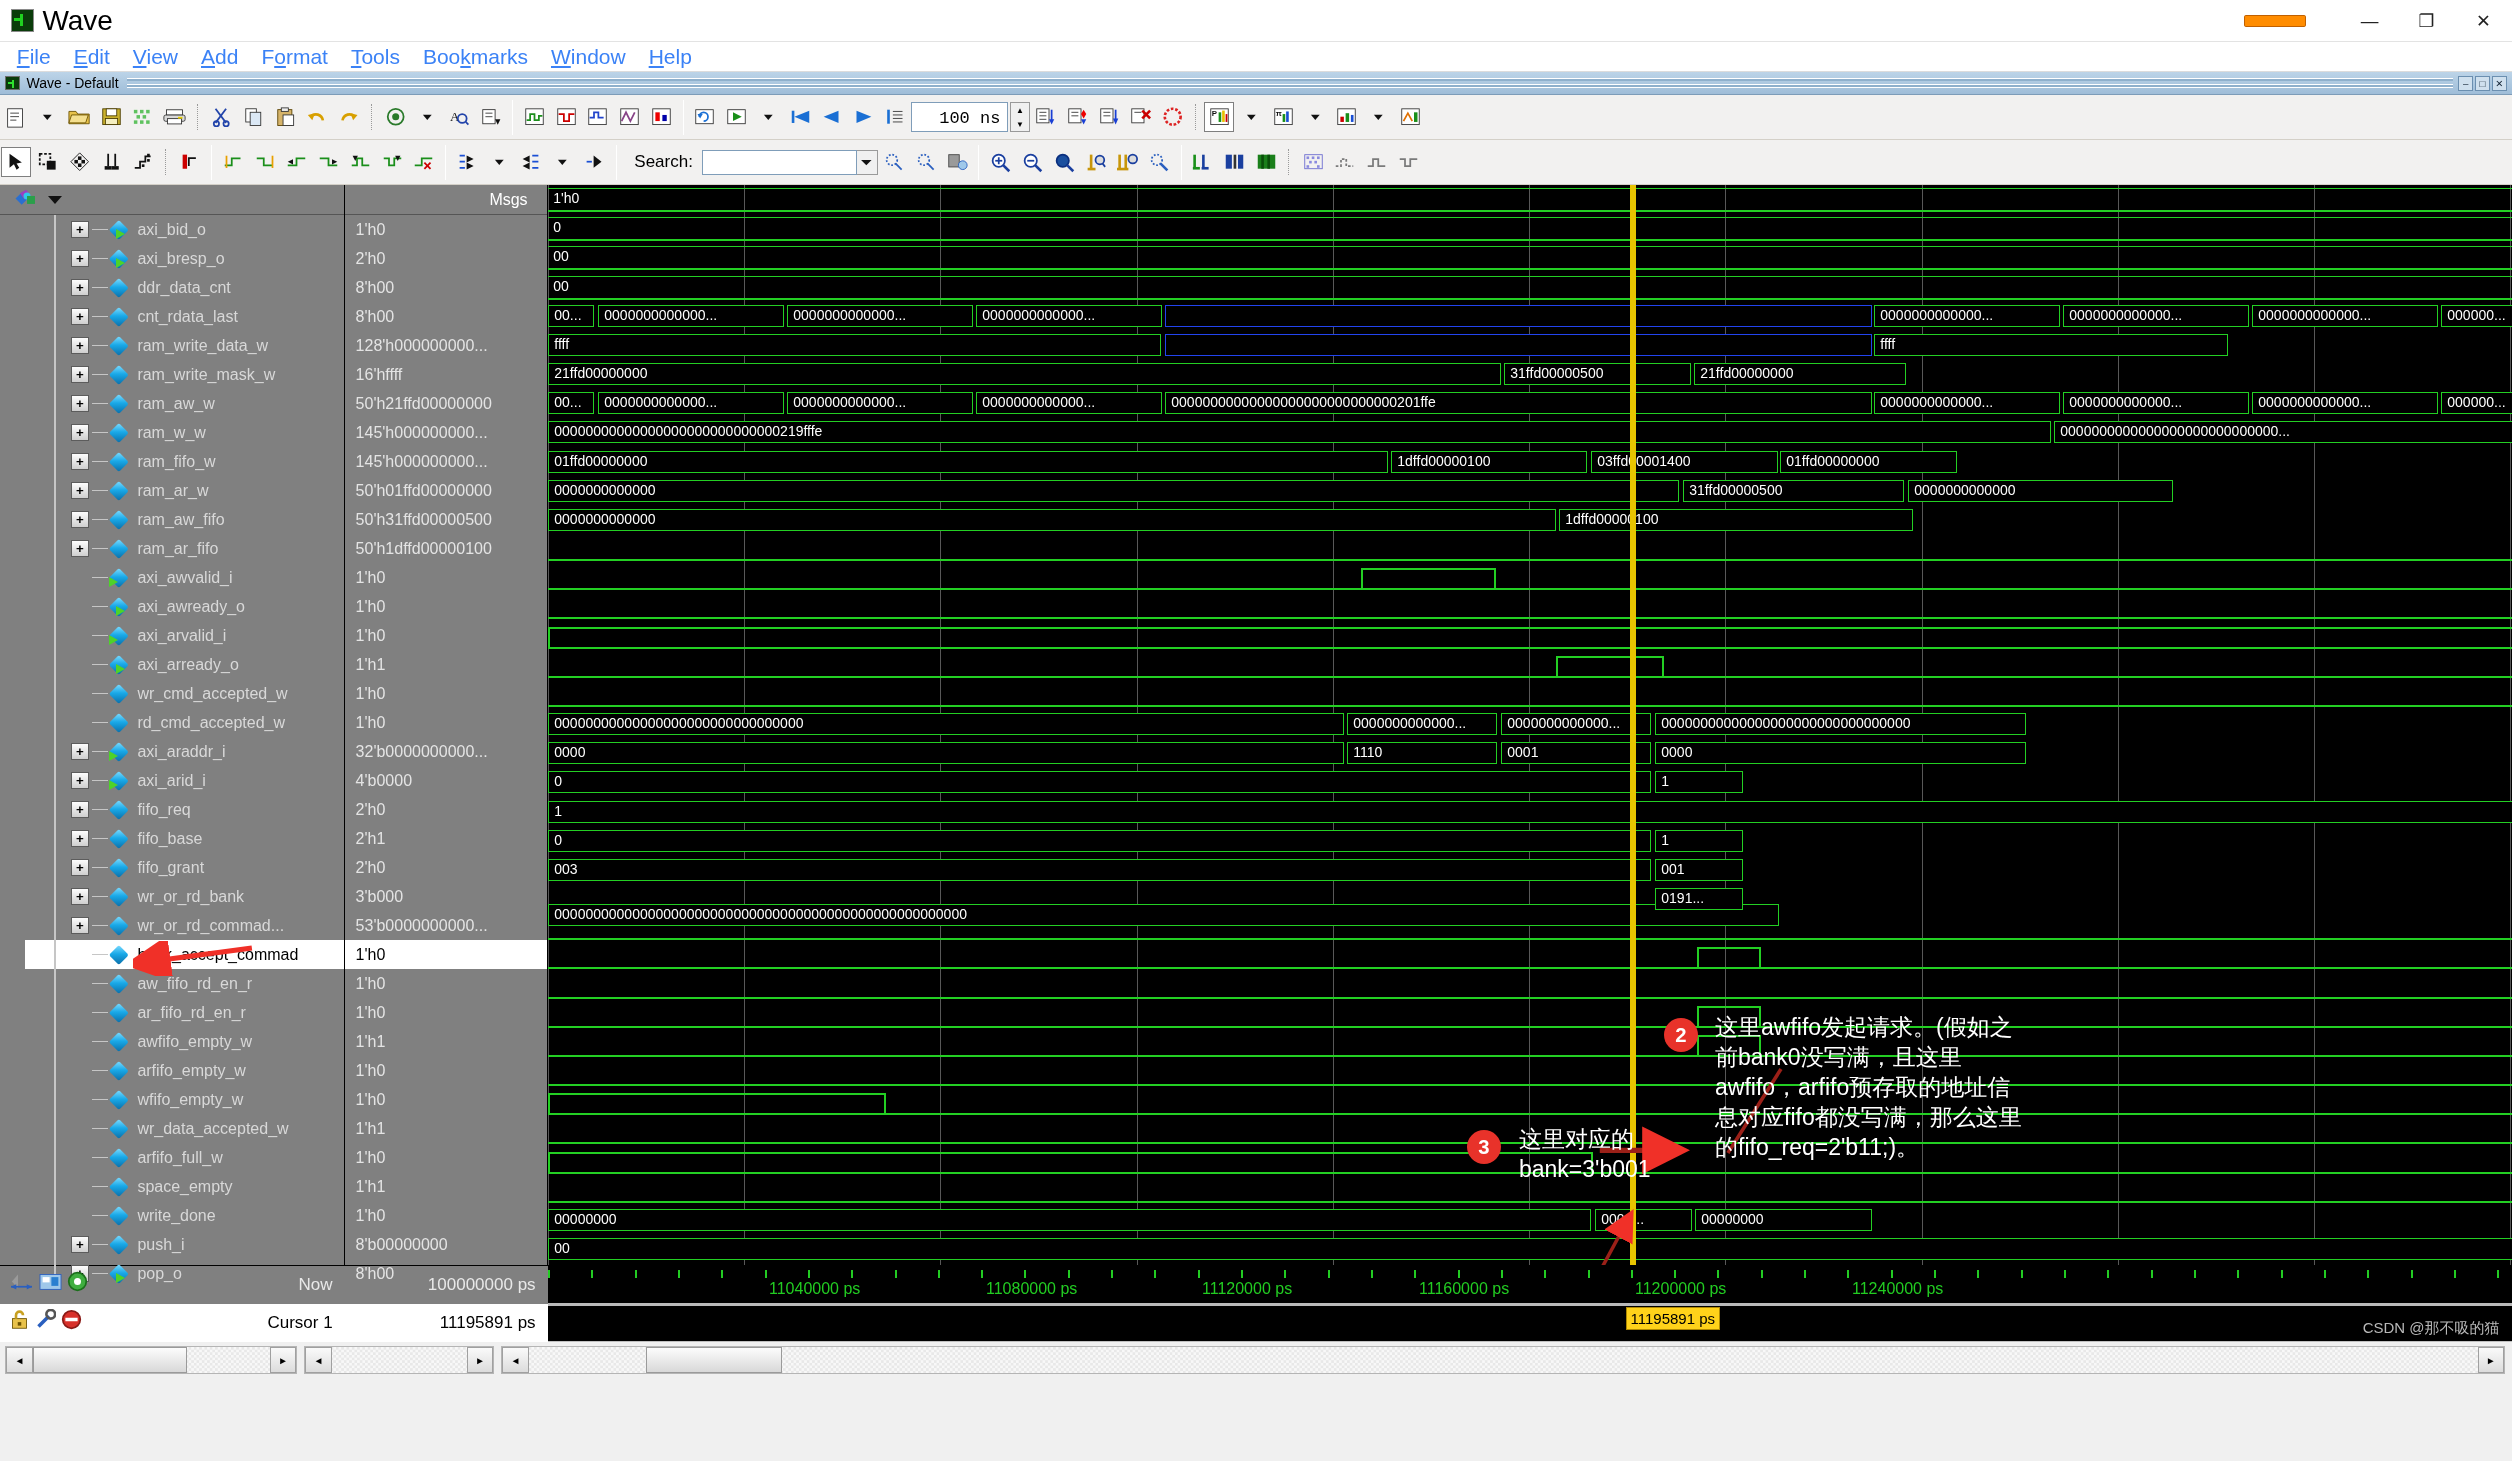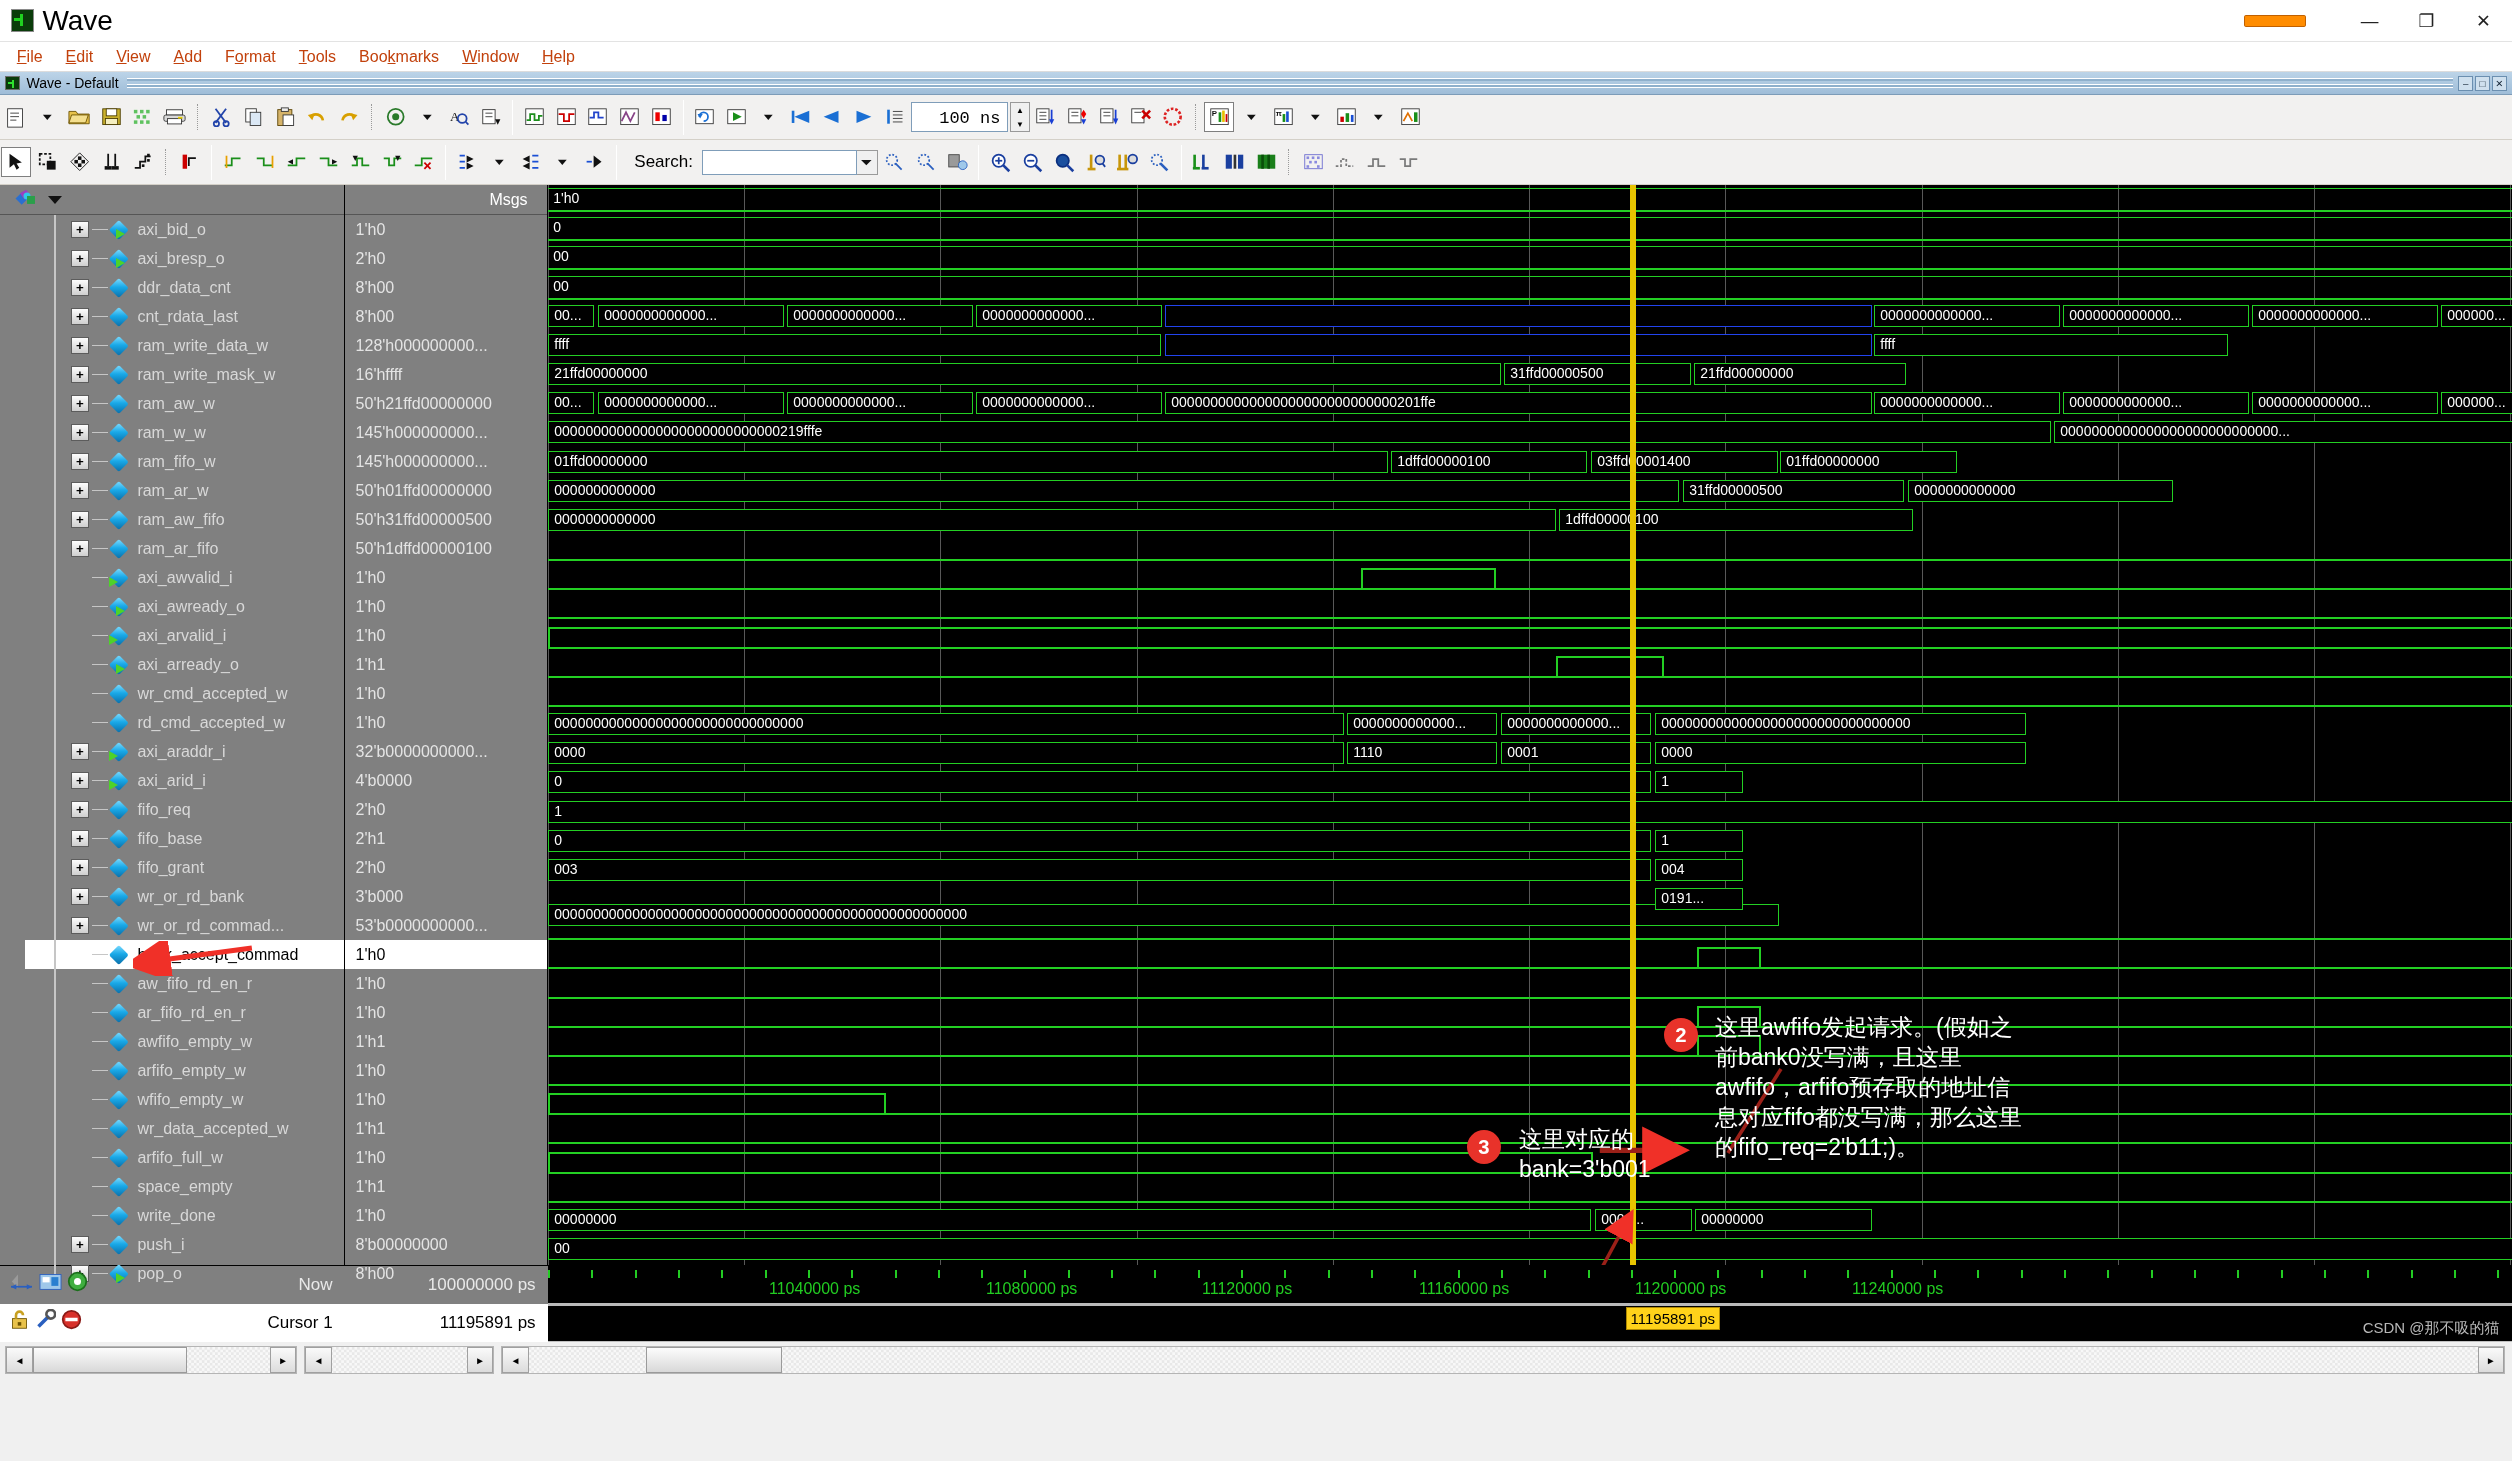--- a/index.html
+++ b/index.html
@@ -23,21 +23,21 @@
   }
   .app-icon:before{content:"";position:absolute;left:2.7px;top:8px;width:7px;height:2.7px;background:#20d020;}
   .app-icon:after{content:"";position:absolute;left:8.8px;top:3.5px;width:2.7px;height:12.4px;background:#20d020;}
   .title-text{font-size:28px;color:#000;font-family:"Liberation Sans",sans-serif;}
   .win-btns{position:absolute;right:0;top:0;height:42px;display:flex;align-items:center;}
   .win-btn{width:57px;height:42px;display:flex;align-items:center;justify-content:center;font-size:17.7px;color:#222;}
   .orange-pill{width:62px;height:12.4px;background:#ff8c00;border:0.9px solid #c06000;margin-right:35px;border-radius:1.8px;}
 
   
   .menubar{height:30px;background:#ffffff;display:flex;align-items:center;padding-left:5.3px;border-bottom:0.9px solid #dcdcdc;}
-  .menu-item{padding:2.7px 11.5px;font-size:16px;color:#c2410c;cursor:default;}
+  .menu-item{padding:2.7px 11.5px;font-size:21px;color:#3b82f6;cursor:default;}
   .menu-item u{text-decoration:underline;}
 
   
   .docbar{height:23px;background:linear-gradient(#bcd4e8,#9fbdd8);display:flex;align-items:center;border-bottom:0.9px solid #7d9cb8;position:relative;}
   .docbar .mini-icon{width:15px;height:14px;margin-left:5.3px;margin-right:6.2px;background:#0a3c0a;border:0.9px solid #6e6e6e;position:relative;}
   .docbar .mini-icon:before{content:"";position:absolute;left:1.8px;top:5.3px;width:5.3px;height:1.8px;background:#2ee02e;}
   .docbar .mini-icon:after{content:"";position:absolute;left:6.2px;top:2.7px;width:1.8px;height:8px;background:#2ee02e;}
   .doc-title{font-size:14px;color:#000;margin-right:8.8px;}
   .doc-grip{flex:1;height:10.6px;background:repeating-linear-gradient(to bottom,#ffffff 0 0.9px,#8fb0cc 0.9px 2.7px,#ffffff 2.7px 3.5px,transparent 3.5px 6.2px);margin-right:5.3px;}
   .doc-btns{display:flex;gap:1.8px;margin-right:5.3px;}
@@ -1225,21 +1225,21 @@
         </div>
         <div class="wv-row" style="top: 613px;">
           <div class="seg" style="left: 0px; width: 2122px; top: 2.7px;">1</div>
         </div>
         <div class="wv-row" style="top: 642px;">
           <div class="seg" style="left: 0px; width: 1103px; top: 2.7px;">0</div>
           <div class="seg" style="left: 1107px; width: 88px; top: 2.7px;">1</div>
         </div>
         <div class="wv-row" style="top: 671px;">
           <div class="seg" style="left: 0px; width: 1103px; top: 2.7px;">003</div>
-          <div class="seg" style="left: 1107px; width: 88px; top: 2.7px;">004</div>
+          <div class="seg" style="left: 1107px; width: 88px; top: 2.7px;">001</div>
         </div>
         <div class="wv-row" style="top: 700px;">
           <div class="seg" style="left: 0px; width: 1231px; top: 19px;">00000000000000000000000000000000000000000000000000000</div>
           <div class="seg" style="left: 1107px; width: 88px; top: 2.7px;">0191...</div>
         </div>
         <div class="wv-row" style="top: 729px;">
           <div class="lvl" style="left: 0px; right: 0px; top: 24px;"></div>
         </div>
         <div class="wv-row" style="top: 758px;">
           <div class="lvl" style="left: 0px; right: 0px; top: 24px;"></div>

